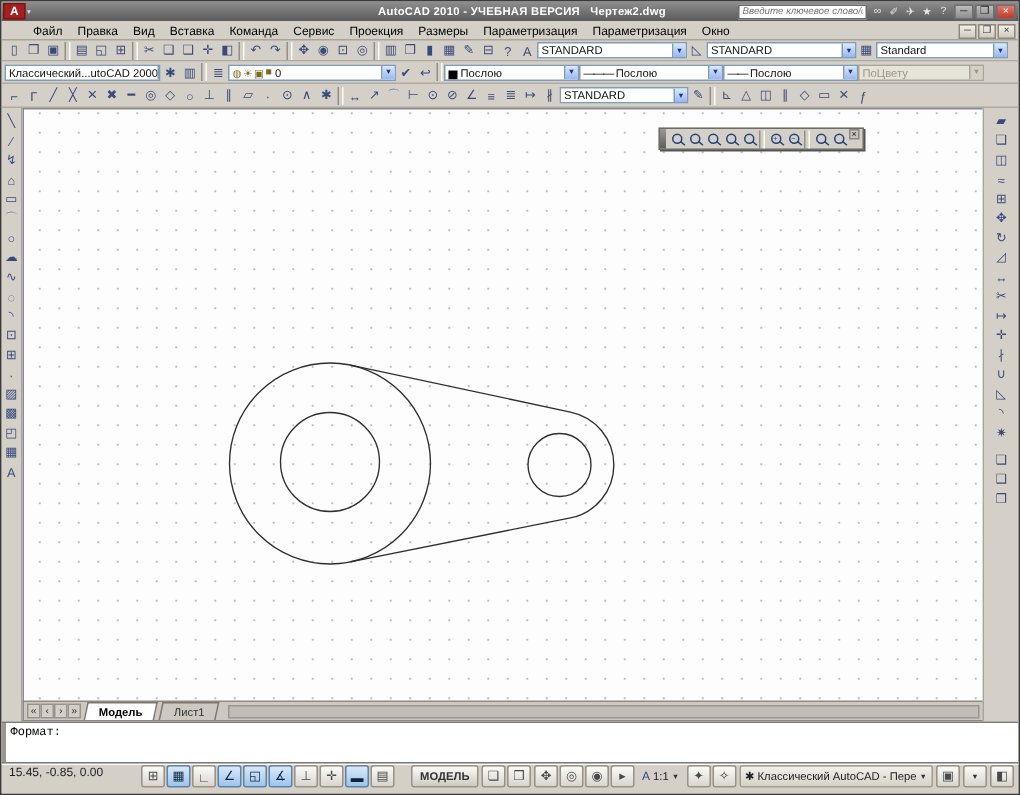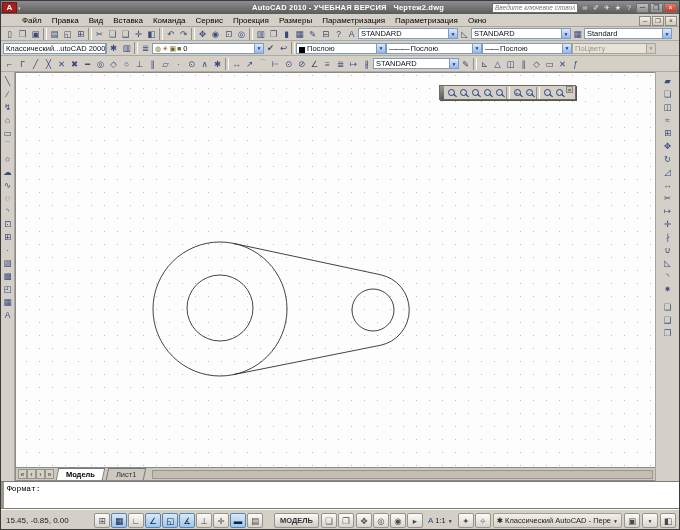--- a/index.html
+++ b/index.html
@@ -70,21 +70,21 @@
   .tab.active{background:#fff;font-weight:bold;color:#000}
   .tabfill{flex:1;height:9px;margin:0 2px 1px 6px;background:#c2beb5;border:1px solid #9b978d}
 
   
   .cmd{height:28px;background:#fff;border:1px solid #7d7973;border-left:none;border-right:none;font-family:"Liberation Mono","DejaVu Sans Mono",monospace;font-size:8px;color:#000;position:relative}
   .cmd .grip{position:absolute;left:0;top:0;bottom:0;width:3px;background:#9b978d}
   .cmd-line{height:13px;padding:1.5px 2px 0 6px;white-space:nowrap;overflow:hidden}
   .cmd-line.first{border-bottom:1px solid #d7d7d7}
 
   
-  .status{height:22px;display:flex;align-items:center;background:#d4d0c8;border-top:1px solid #fbfaf7;padding:0 3px;gap:2px;overflow:hidden}
+  .status{height:22px;display:flex;align-items:flex-start;background:#d4d0c8;border-top:1px solid #fbfaf7;padding:0 3px;gap:2px;overflow:hidden}
   .coords{width:88px;font-size:8px;color:#222;padding-left:2px;flex:0 0 auto}
   .stgroup{display:flex;gap:1px;flex:0 0 auto}
   .stbtn{width:16px;height:15px;border:1px solid #97938a;border-radius:2px;background:linear-gradient(#fcfbf9,#d9d5cd);display:flex;align-items:center;justify-content:center;font-size:8.5px;color:#4a4a4a}
   .stbtn.on{background:linear-gradient(#d9e9fa,#9dc4ec);border-color:#5d83a9;color:#10263d}
   .spacer{flex:1}
   .model-btn{height:15px;padding:0 5px;border:1px solid #97938a;border-radius:2px;background:linear-gradient(#fcfbf9,#cfcbc2);font-size:7.5px;font-weight:bold;color:#333;display:flex;align-items:center;flex:0 0 auto}
   .anno{display:flex;align-items:center;gap:2px;height:15px;padding:0 3px;flex:0 0 auto;color:#2c4a7c}
   .anno .lbl{font-size:7.5px;color:#222}
   .wspace{display:flex;align-items:center;gap:2px;height:15px;border:1px solid #a29e94;border-radius:2px;background:linear-gradient(#f2f0ea,#d6d2c9);padding:0 3px;font-size:7.5px;color:#222;flex:0 0 auto;white-space:nowrap}
   .caret{font-size:5px;color:#333}

